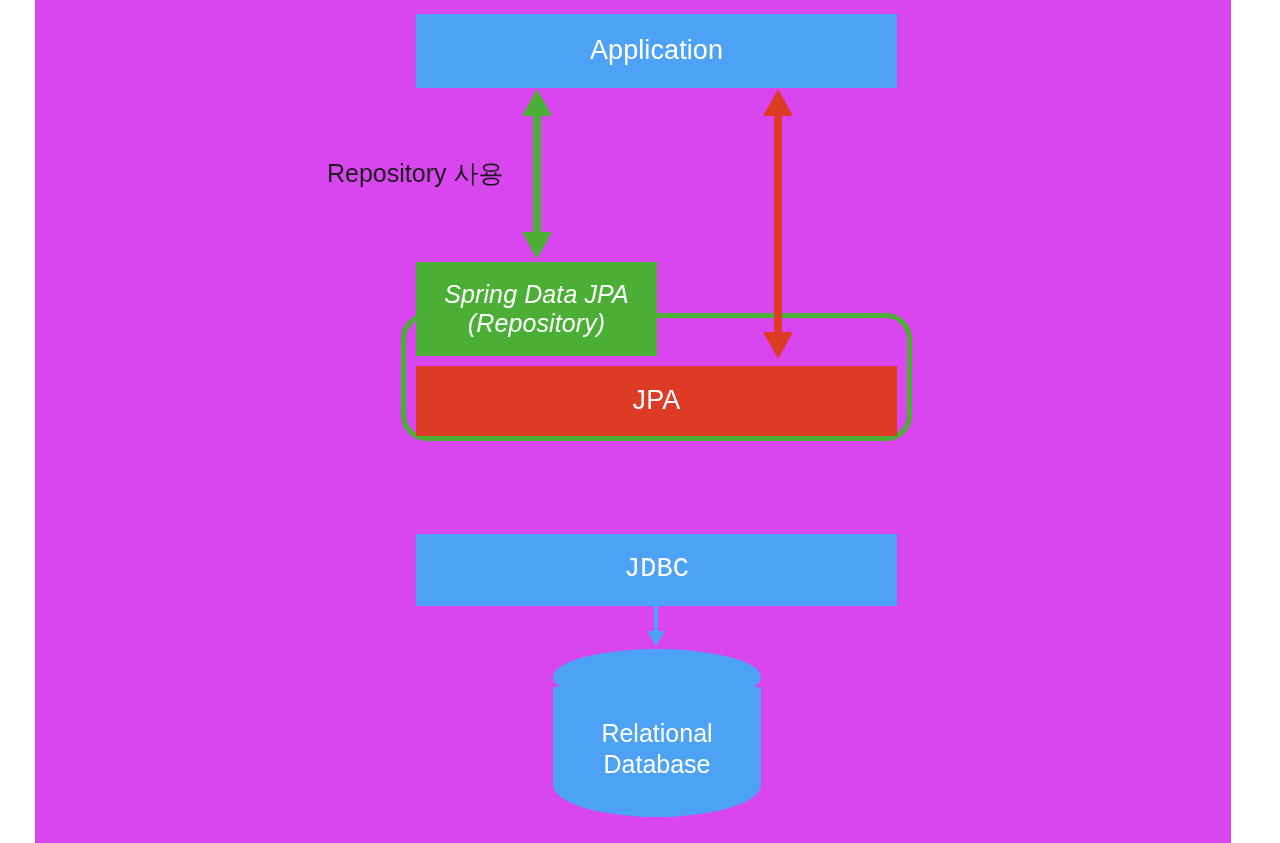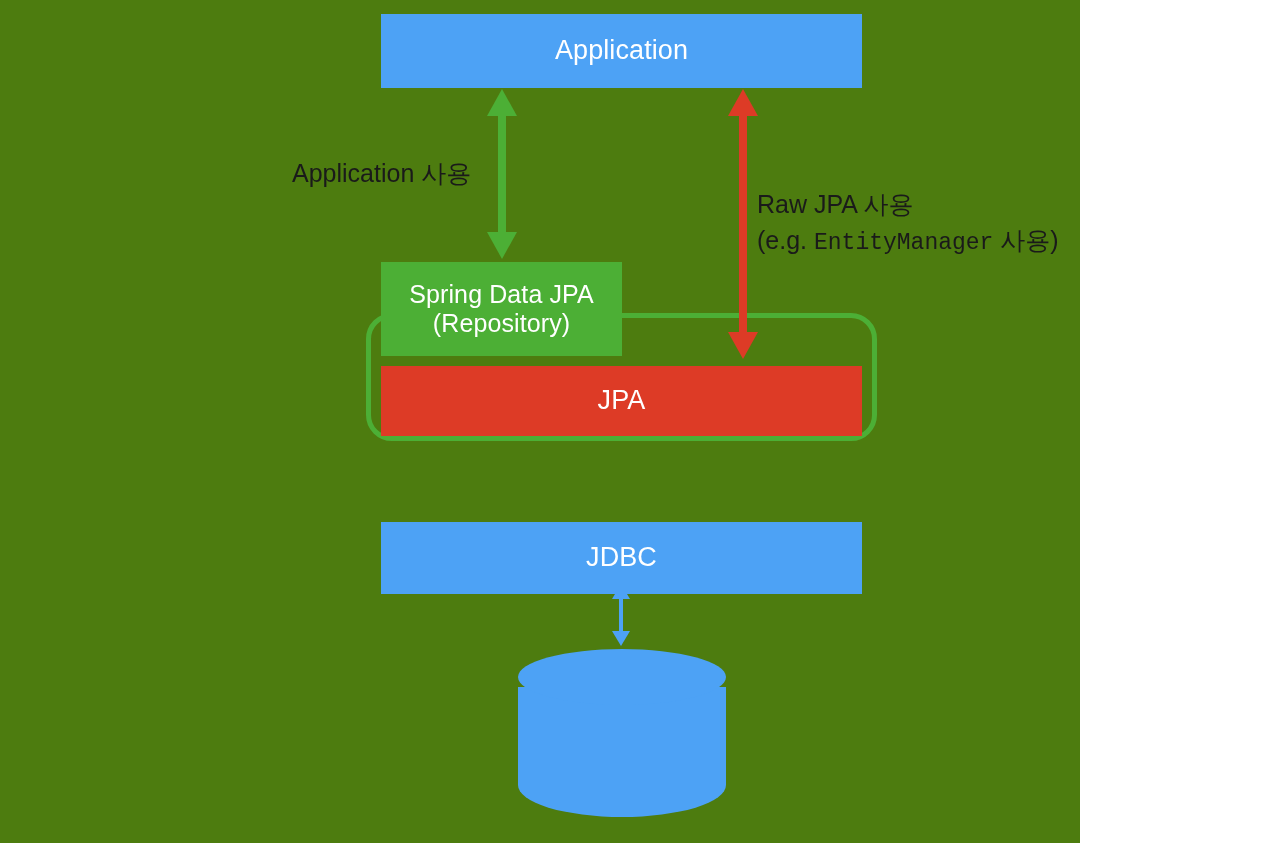--- a/index.html
+++ b/index.html
@@ -5,24 +5,25 @@
   html, body {
     margin: 0;
     padding: 0;
     background: #ffffff;
   }
   body {
     font-family: "Liberation Sans", sans-serif;
   }
   #canvas {
     position: relative;
-    width: 1080px;
+    width: 1196px;
     height: 843px;
-    background: #4d7c0f;
+    background: #d946ef;
     overflow: hidden;
+    margin-left: 35px;
   }
   .layer-box {
     position: absolute;
     display: flex;
     align-items: center;
     justify-content: center;
     text-align: center;
     color: #ffffff;
     font-family: "Liberation Sans", sans-serif;
     font-size: 27px;
@@ -39,44 +40,46 @@
     background: #4da2f5;
   }
   #box-spring-data-jpa {
     left: 381px;
     top: 262px;
     width: 241px;
     height: 94px;
     background: #4caf35;
     font-size: 25px;
     z-index: 5;
+    font-style: italic;
   }
   #box-jpa {
     left: 381px;
     top: 366px;
     width: 481px;
     height: 70px;
     background: #dd3b26;
     z-index: 5;
   }
   #box-hibernate {
     left: 381px;
     top: 443px;
     width: 481px;
     height: 62px;
     background: #cfae43;
     z-index: 6;
   }
   #box-jdbc {
     left: 381px;
-    top: 522px;
+    top: 534px;
     width: 481px;
     height: 72px;
     background: #4da2f5;
     z-index: 6;
+    font-family: Liberation Mono, monospace;
   }
   
   #group-outline {
     position: absolute;
     left: 366px;
     top: 313px;
     width: 511px;
     height: 128px;
     border: 5px solid #4caf35;
     border-radius: 26px;
@@ -151,26 +154,22 @@
     <polygon points="22,3 37,30 7,30" fill="#4caf35"></polygon>
     <polygon points="22,173 37,146 7,146" fill="#4caf35"></polygon>
   </svg>
 
   <svg class="arrow-svg" id="arrow-rawjpa" width="44" height="276" viewBox="0 0 44 276">
     <line x1="22" y1="20" x2="22" y2="256" stroke="#dd3b26" stroke-width="8"></line>
     <polygon points="22,3 37,30 7,30" fill="#dd3b26"></polygon>
     <polygon points="22,273 37,246 7,246" fill="#dd3b26"></polygon>
   </svg>
 
-  <div class="edge-label" id="label-repository">Application 사용</div>
+  <div class="edge-label" id="label-repository">Repository 사용</div>
 
-  <div class="edge-label" id="label-rawjpa">
-    <div>Raw JPA 사용</div>
-    <div><span>(e.g. </span><span class="mono">EntityManager</span><span> 사용)</span></div>
-  </div>
 
   <div id="group-outline"></div>
 
   <div class="layer-box" id="box-spring-data-jpa">Spring Data JPA
 (Repository)</div>
 
   <div class="layer-box" id="box-jpa">JPA</div>
 
 
   <div class="layer-box" id="box-jdbc">JDBC</div>
@@ -179,14 +178,16 @@
     <line x1="15" y1="12" x2="15" y2="54" stroke="#4da2f5" stroke-width="4"></line>
     <polygon points="15,2 24,17 6,17" fill="#4da2f5"></polygon>
     <polygon points="15,64 24,49 6,49" fill="#4da2f5"></polygon>
   </svg>
 
   <svg id="db-cylinder" width="212" height="174" viewBox="0 0 212 174">
     <path d="M2,40 L2,138 a104,32 0 0 0 208,0 L210,40 Z" fill="#4da2f5"></path>
     <ellipse cx="106" cy="30" rx="104" ry="28" fill="#4da2f5"></ellipse>
   </svg>
 
+  <div id="db-label">Relational
+Database</div>
 
 </div>
 
 </body></html>

